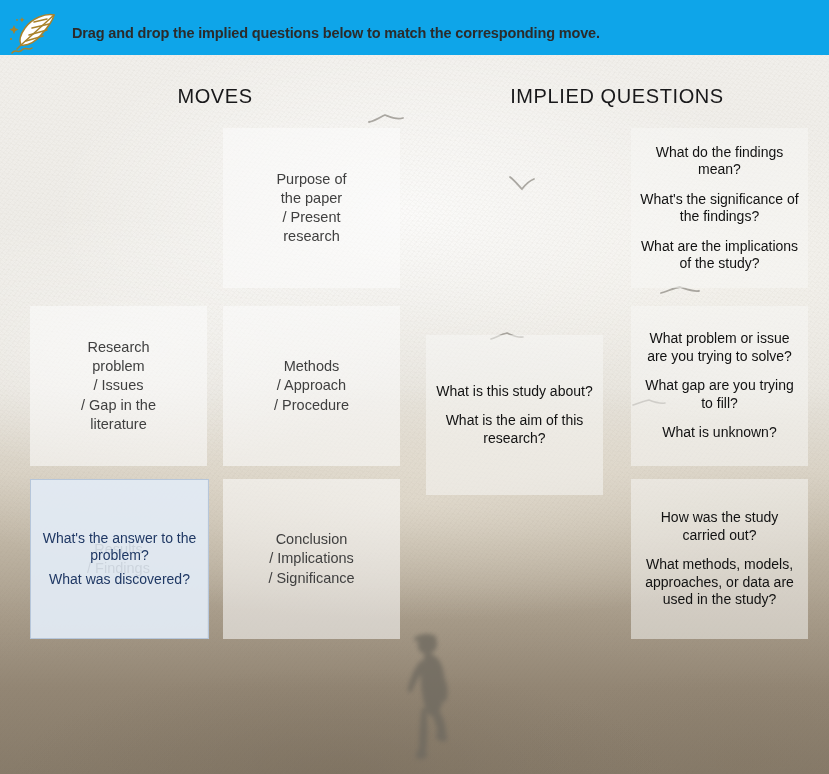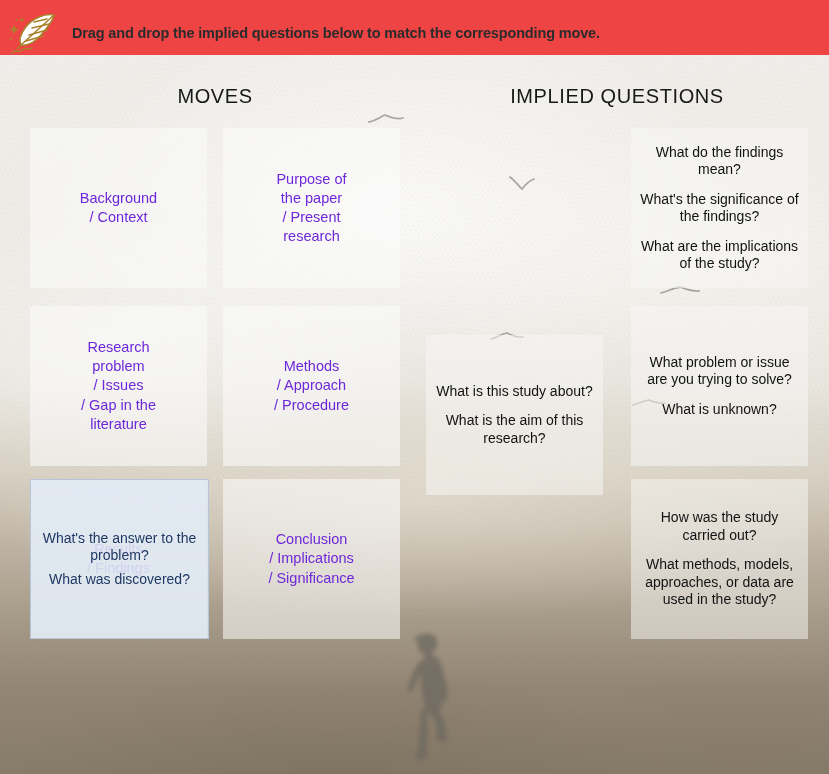--- a/index.html
+++ b/index.html
@@ -14,21 +14,21 @@
     font-family: "Liberation Sans", sans-serif;
     -webkit-font-smoothing: antialiased;
   }
 
   
   #header-bar {
     position: absolute;
     left: 0; top: 0;
     width: 829px;
     height: 66px;
-    background: #ef4444;
+    background: #0ea5e9;
     border-bottom: 1px solid #d8d8d8;
     display: flex;
     align-items: center;
     box-sizing: border-box;
   }
   #quill-icon {
     width: 58px;
     height: 48px;
     margin-left: 6px;
     margin-right: 8px;
@@ -137,21 +137,21 @@
     justify-content: center;
     text-align: center;
     padding: 8px 6px;
   }
 
   
   .move-card {
     width: 177px;
     height: 160px;
     background: rgba(252,252,251,0.56);
-    color: #6d28d9;
+    color: #404040;
     font-size: 14.5px;
     line-height: 1.32;
     text-align: center;
   }
   .move-card .move-label { white-space: pre-line; }
 
   
   .question-card {
     width: 177px;
     height: 160px;
@@ -264,24 +264,20 @@
         <path d="M44 76 C50 84 54 94 54 102 C54 108 48 109 46 103 C44 94 41 86 38 80 Z"></path>
         <path d="M25 120 C30 118 35 120 35 125 C35 129 28 130 24 128 Z"></path>
         <path d="M45 100 C51 100 56 104 55 109 C54 113 47 112 44 108 Z"></path>
       </g>
     </svg>
   </span>
 
   <div class="column-heading" id="heading-moves">MOVES</div>
   <div class="column-heading" id="heading-implied-questions">IMPLIED QUESTIONS</div>
 
-  <div class="card move-card" style="left:30px; top:73px;">
-    <span class="move-label">Background
-/ Context</span>
-  </div>
   <div class="card move-card" style="left:223px; top:73px;">
     <span class="move-label">Purpose of
 the paper
 / Present
 research</span>
   </div>
 
   <div class="card move-card" style="left:30px; top:251px;">
     <span class="move-label">Research
 problem
@@ -311,20 +307,21 @@
     <span class="q-line">What are the implications of the study?</span>
   </div>
 
   <div class="card question-card" style="left:426px; top:280px;">
     <span class="q-line">What is this study about?</span>
     <span class="q-line">What is the aim of this research?</span>
   </div>
 
   <div class="card question-card" style="left:631px; top:251px;">
     <span class="q-line">What problem or issue are you trying to solve?</span>
+    <span class="q-line">What gap are you trying to fill?</span>
     <span class="q-line">What is unknown?</span>
   </div>
 
 
   <div class="card question-card" style="left:631px; top:424px;">
     <span class="q-line">How was the study carried out?</span>
     <span class="q-line">What methods, models, approaches, or data are used in the study?</span>
   </div>
 
   <div class="drag-ghost" style="left:30px; top:424px;">

